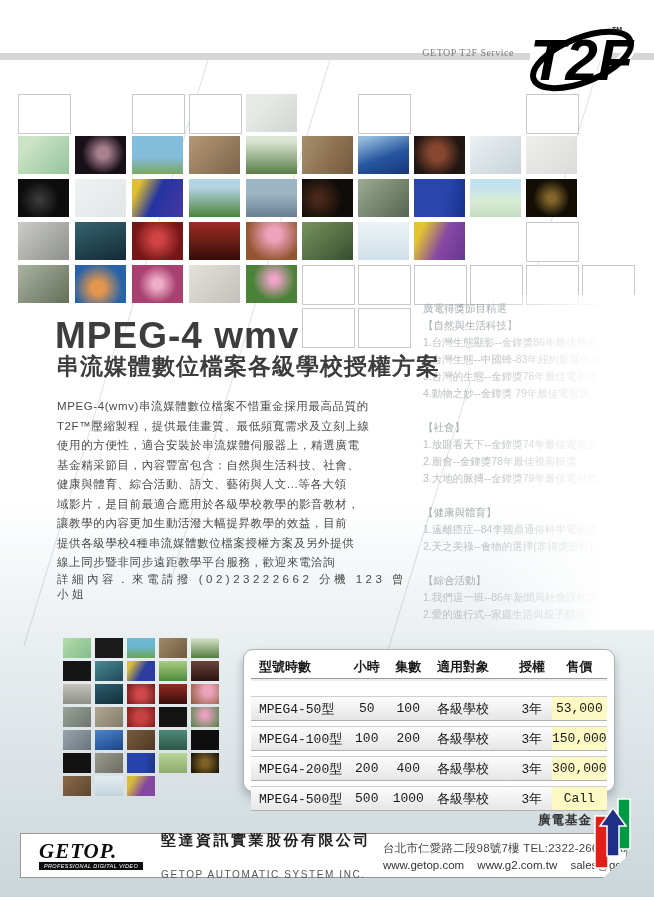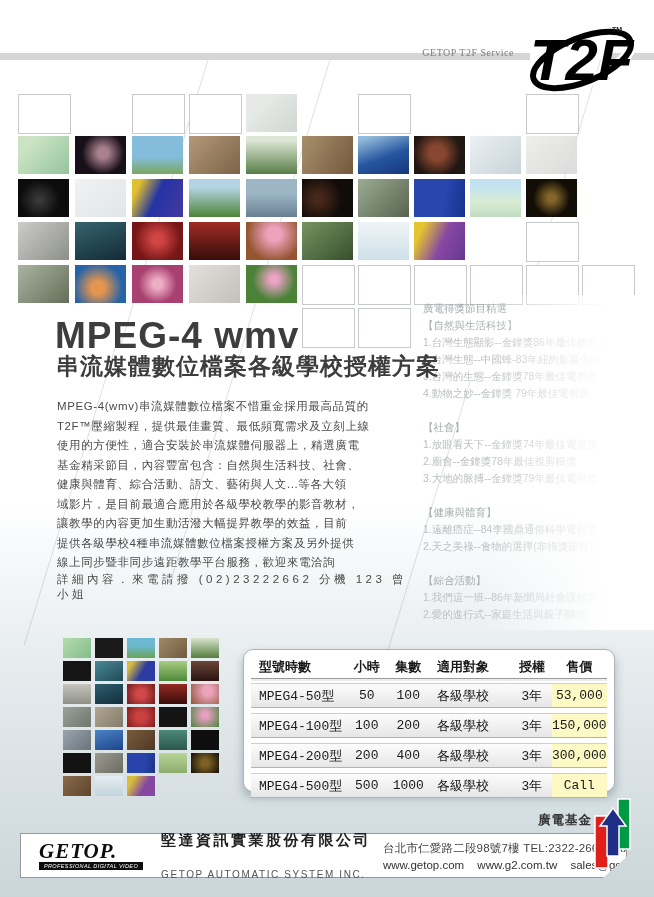--- a/index.html
+++ b/index.html
@@ -36,21 +36,21 @@
   #awards-fade{position:absolute;left:480px;top:295px;width:174px;height:335px;z-index:3;
                background:linear-gradient(90deg,rgba(255,255,255,0),#ffffff 72%);}
   
   #mini-mosaic{position:absolute;left:63px;top:638px;width:165px;height:158px;z-index:3;}
   .mini-tile{position:absolute;width:28px;height:20px;}
   
   #price-panel{position:absolute;left:243px;top:649px;width:372px;height:143px;z-index:4;
                background:#fff;border:1px solid #aeb4b6;border-radius:10px;
                box-shadow:0 5px 10px rgba(80,95,105,.4);padding-top:6px;box-sizing:border-box;}
   .p-row{display:flex;align-items:center;height:23px;margin:0 7px 5px 7px;}
-  .p-row.head{height:22px;margin-bottom:4px;border-bottom:1px solid #9a9a9a;box-shadow:0 2px 0 rgba(0,0,0,.07);}
+  .p-row.head{height:22px;margin-bottom:17px;border-bottom:1px solid #9a9a9a;box-shadow:0 2px 0 rgba(0,0,0,.07);}
   .p-row.strip{background:linear-gradient(#fcfcfc,#e6e6e6);border-top:1px solid #cfcfcf;border-bottom:1px solid #b2b2b2;}
   .cell{font-size:13px;color:#1a1a1a;display:flex;align-items:center;height:100%;box-sizing:border-box;}
   .c0{width:98px;padding-left:8px;}
   .c1{width:38px;justify-content:center;}
   .c2{width:46px;justify-content:center;}
   .c3{width:82px;justify-content:flex-start;padding-left:6px;}
   .c4{width:40px;justify-content:center;}
   .c5{width:56px;justify-content:center;}
   .head .cell{font-weight:bold;}
   .mono{font-family:Liberation Mono, monospace;font-size:13px;}

